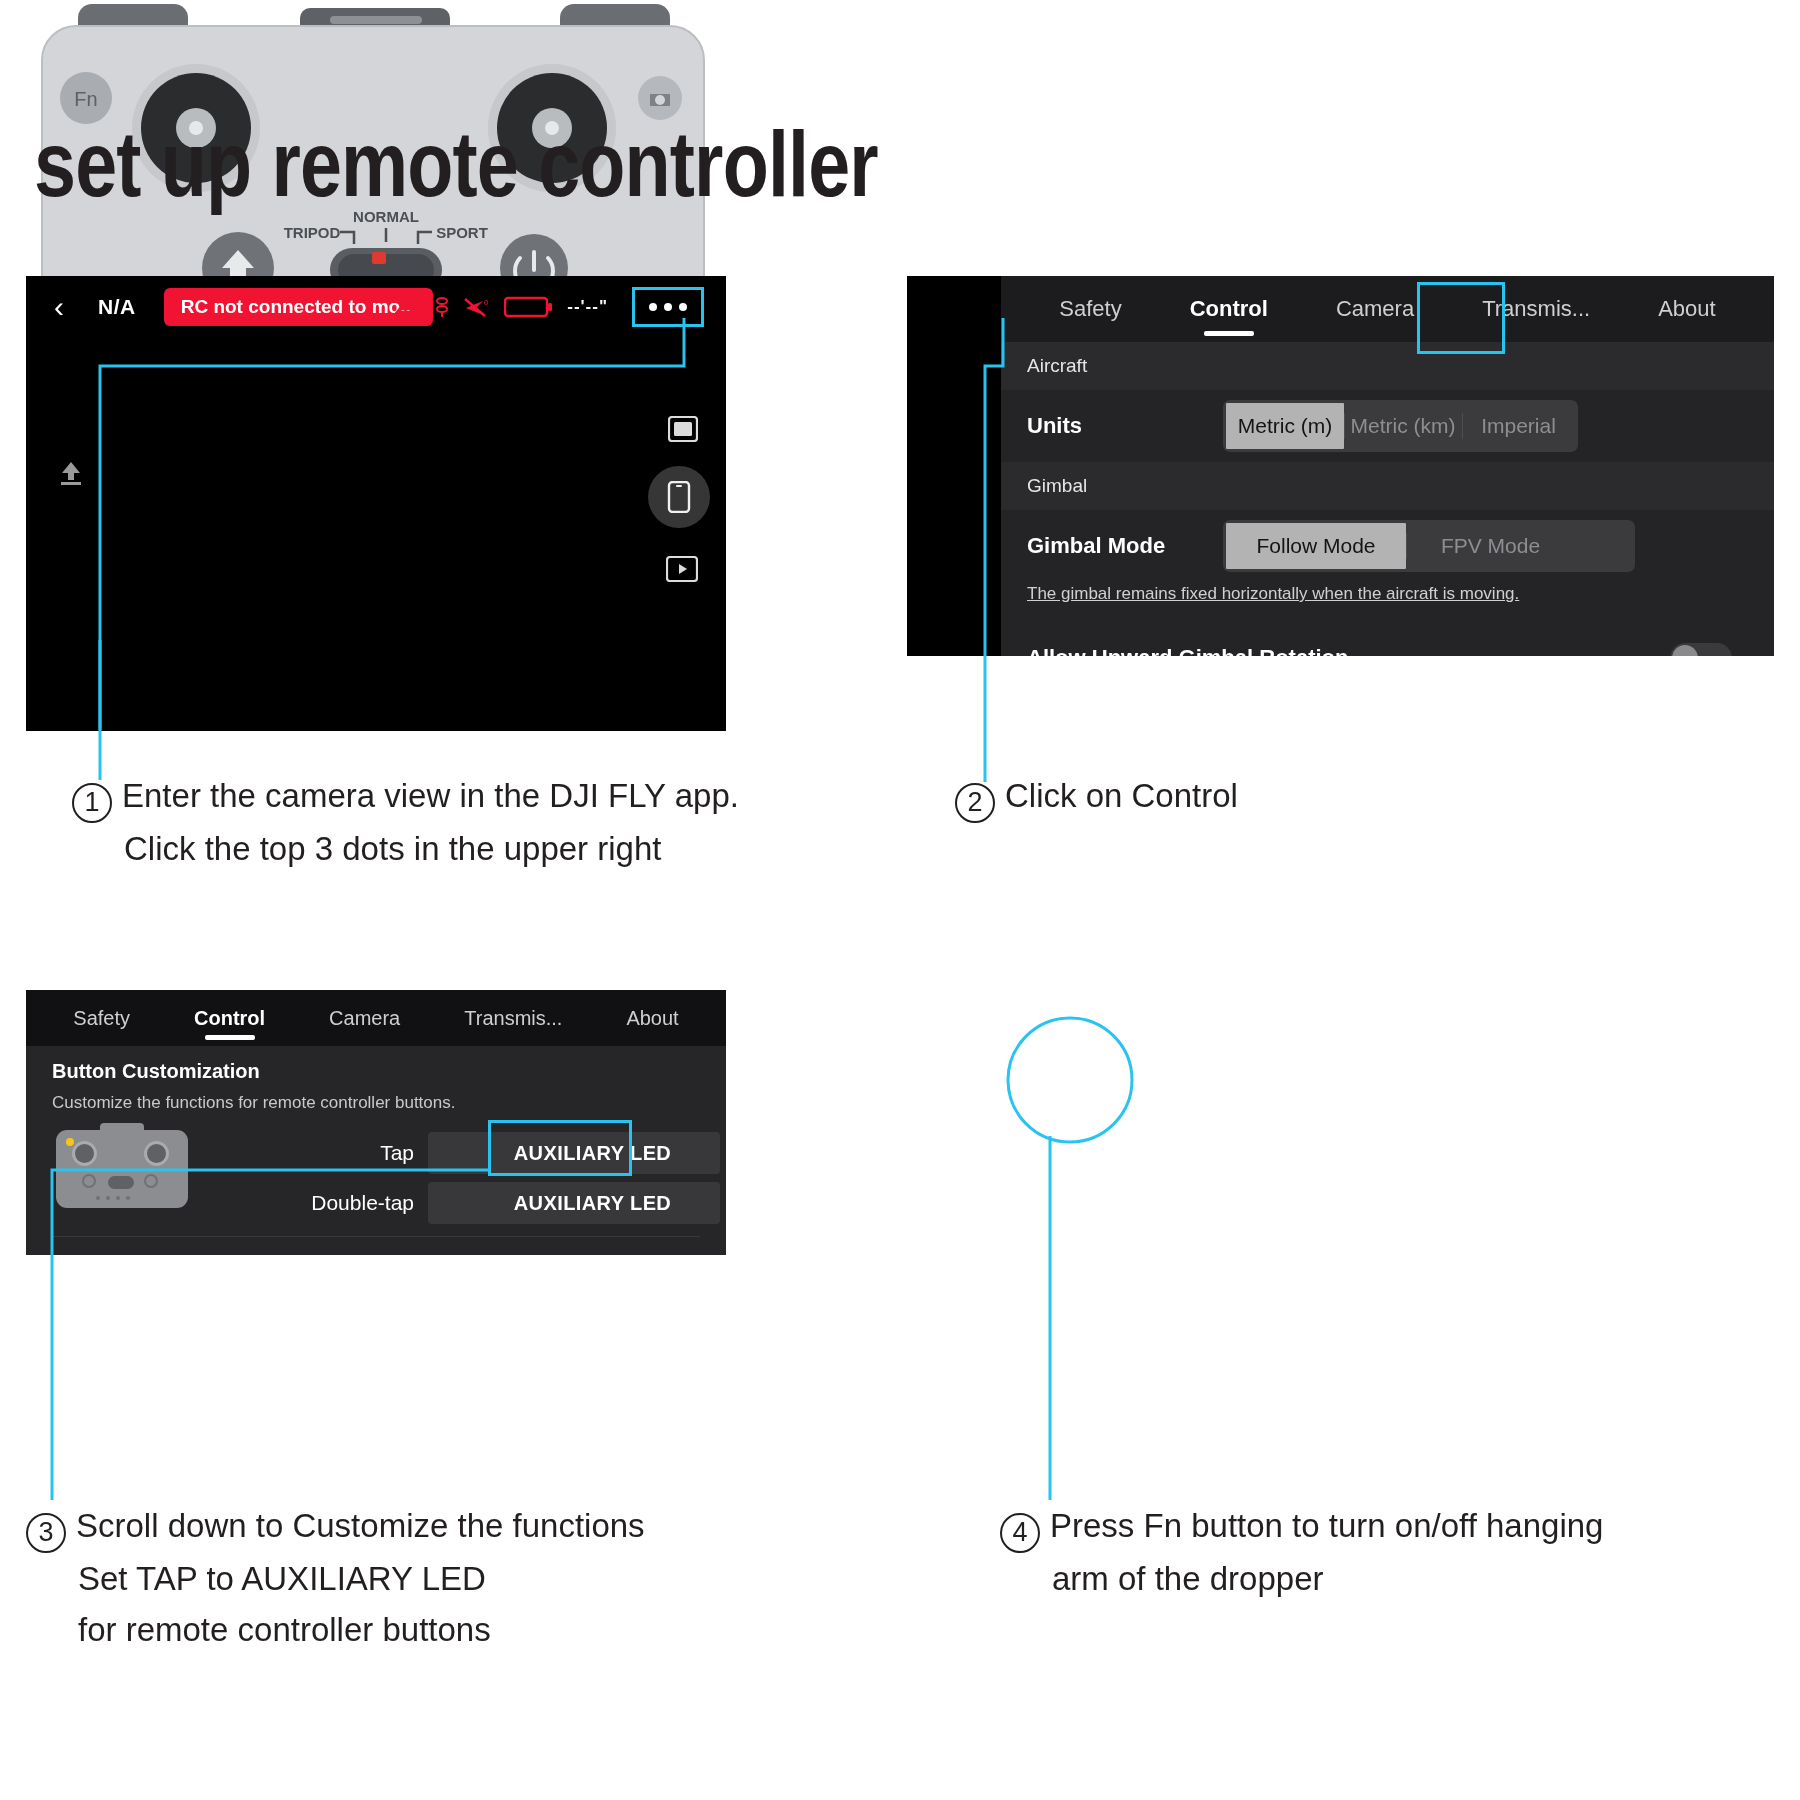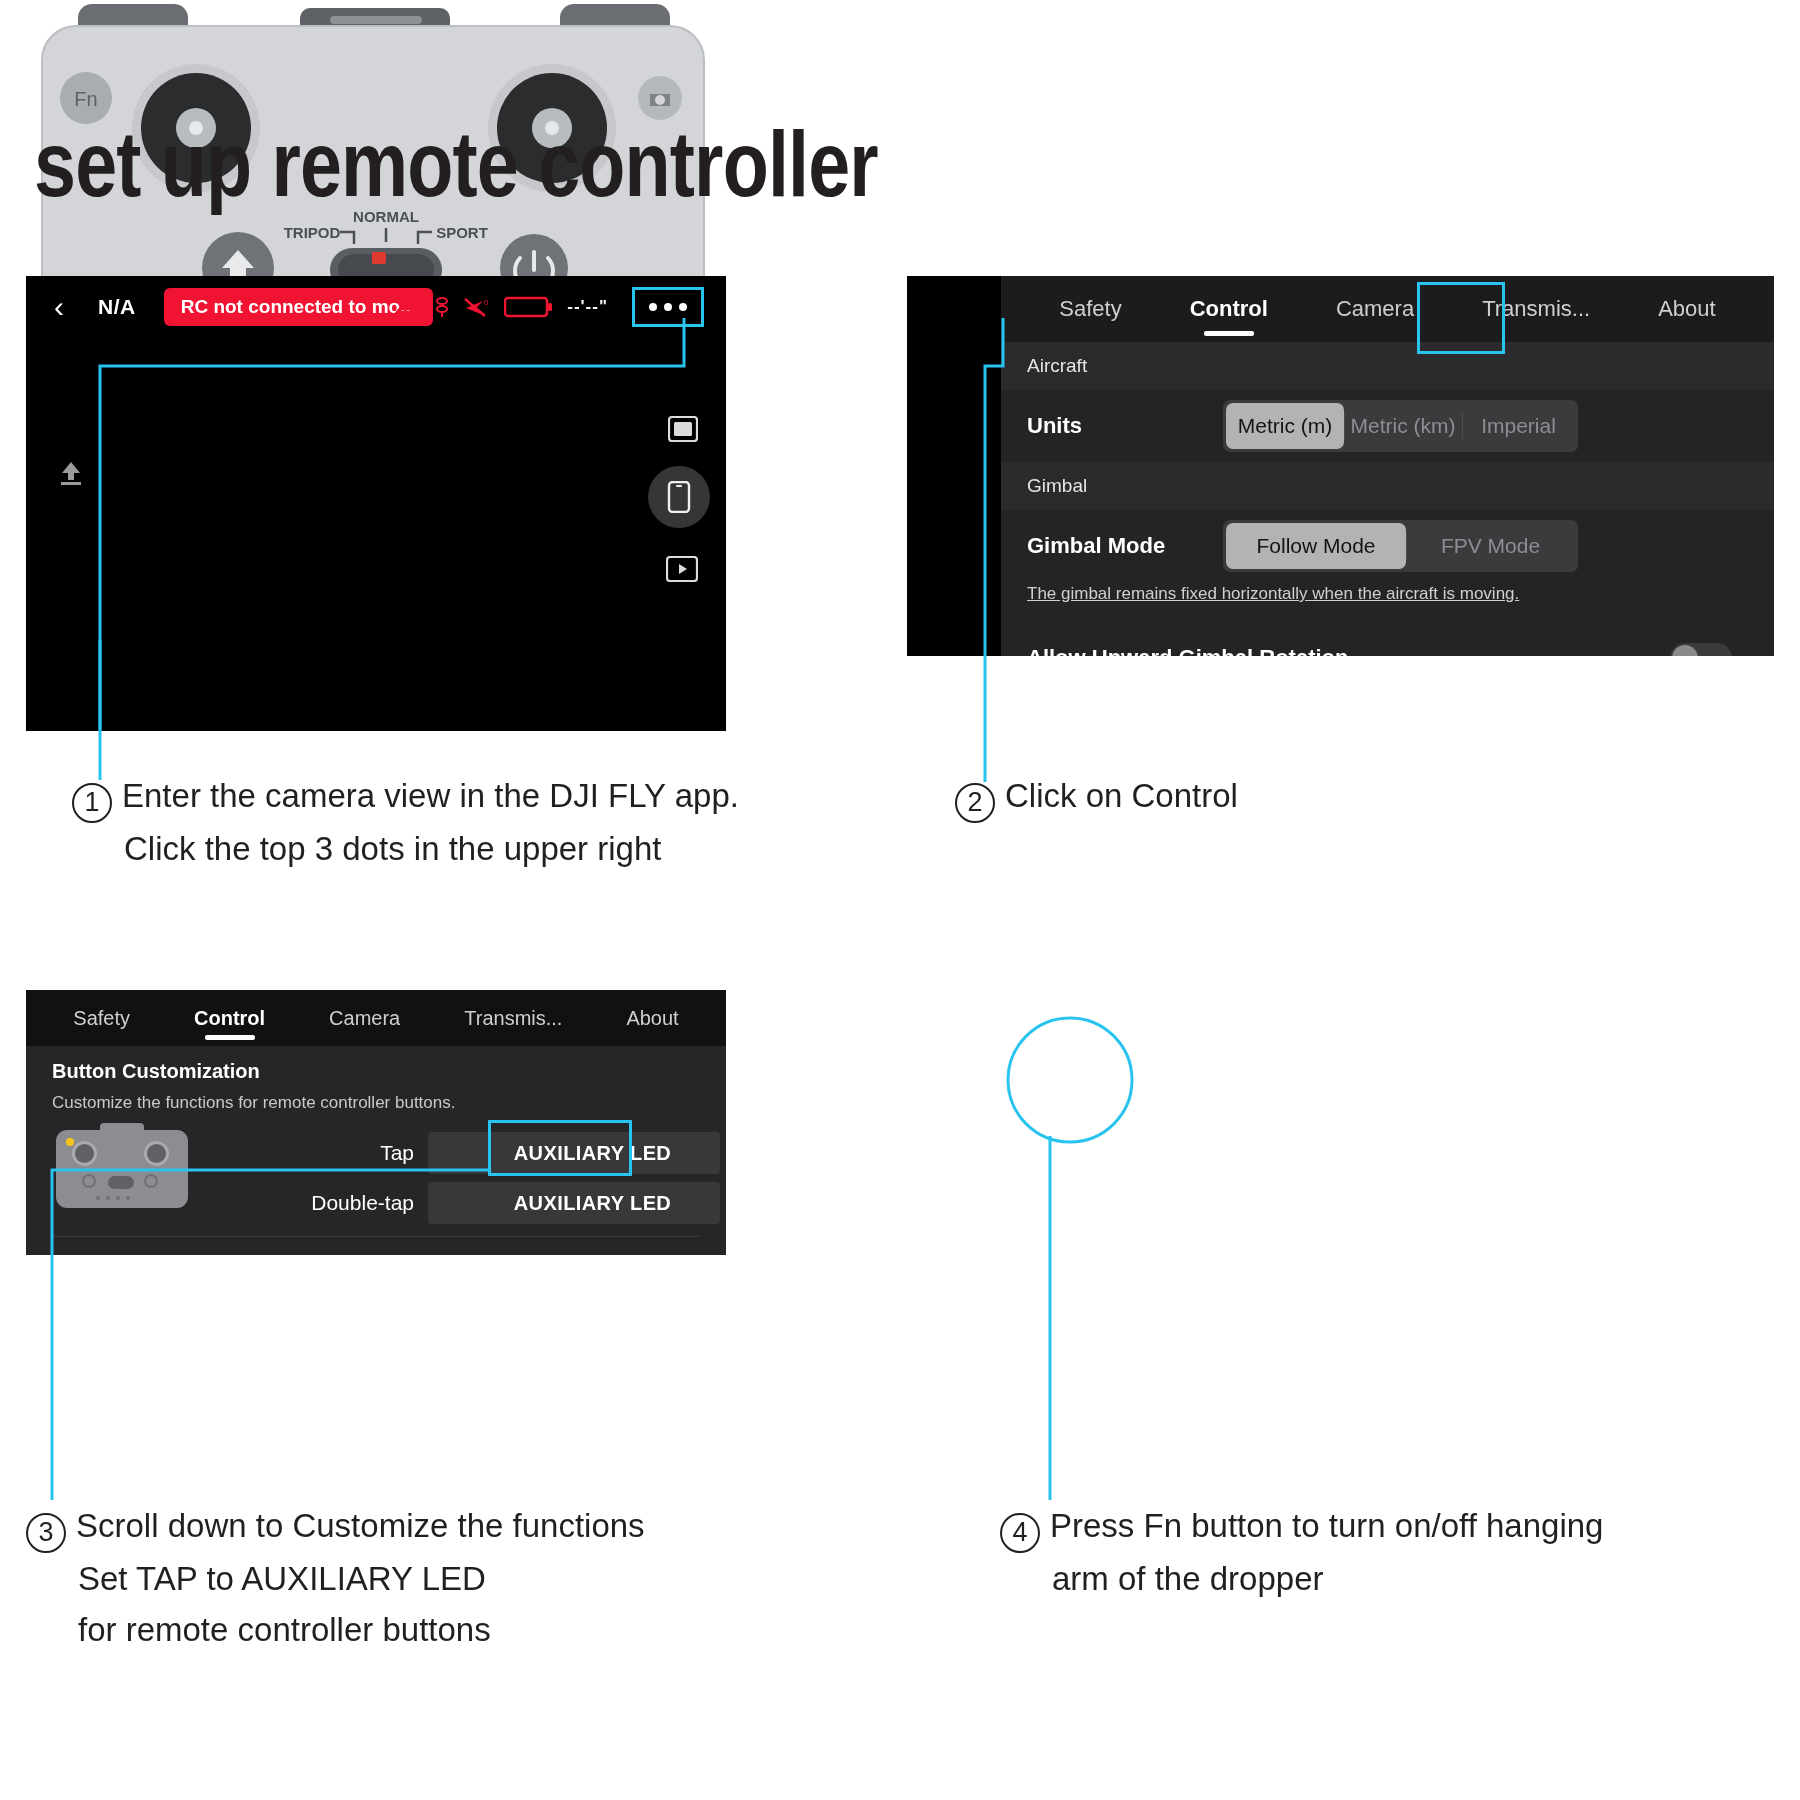--- a/index.html
+++ b/index.html
@@ -136,21 +136,21 @@
   .seg {
     position:absolute; display:flex; background:#3b3b3e; border-radius:7px; overflow:hidden;
   }
   .seg-item {
     font-size:21px; color:#8e8e92; display:flex; align-items:center;
     justify-content:center; height:46px; position:relative;
   }
   .seg-item + .seg-item::before{
     content:""; position:absolute; left:0; top:10px; height:26px; width:1px; background:#4d4d50;
   }
-  .seg-item.on { background:#b3b3b3; color:#141414; border-radius:7px; }
+  .seg-item.on { background:#b3b3b3; color:#141414; border-radius:1px; }
   .seg-item.on::before{ display:none; }
   .hint { background:#242426; color:#d0d0d0; font-size:17px; padding: 2px 26px 16px 26px; text-decoration: underline; }
   .toggle {
     position:absolute; right:42px; width:62px; height:30px; border-radius:15px;
     background:#3a3a3d;
   }
   .toggle i {
     position:absolute; left:2px; top:2px; width:26px; height:26px;
     border-radius:50%; background:#8a8a8d; display:block;
   }
@@ -317,21 +317,21 @@
           <div class="seg-item on" style="width:118px;">Metric (m)</div>
           <div class="seg-item" style="width:118px;">Metric (km)</div>
           <div class="seg-item" style="width:113px;">Imperial</div>
         </div>
       </div>
 
       <div class="sect-head">Gimbal</div>
 
       <div class="row">
         <span class="row-label">Gimbal Mode</span>
-        <div class="seg" style="left:222px; width:355px; padding:3px;">
+        <div class="seg" style="left:222px; width:412px; padding:3px;">
           <div class="seg-item on" style="width:180px;">Follow Mode</div>
           <div class="seg-item" style="width:169px;">FPV Mode</div>
         </div>
       </div>
       <div class="hint">The gimbal remains fixed horizontally when the aircraft is moving.</div>
 
       <div class="row" style="height:76px;">
         <span class="row-label">Allow Upward Gimbal Rotation</span>
         <div class="toggle">
             <i></i>

